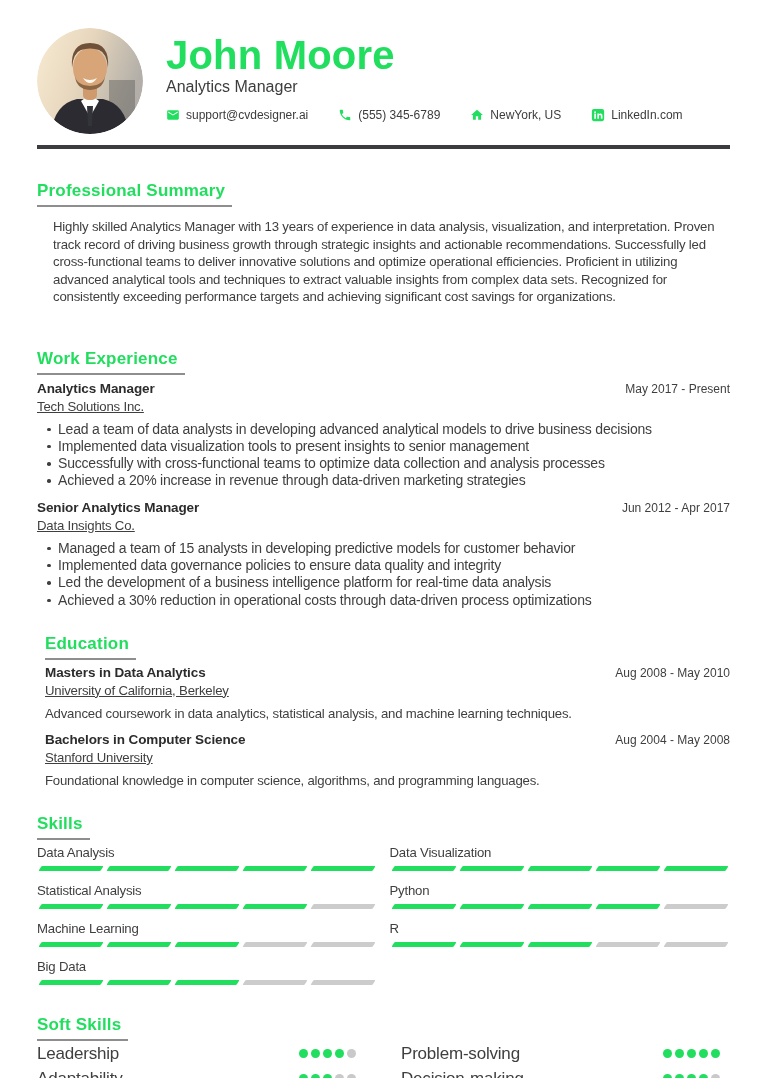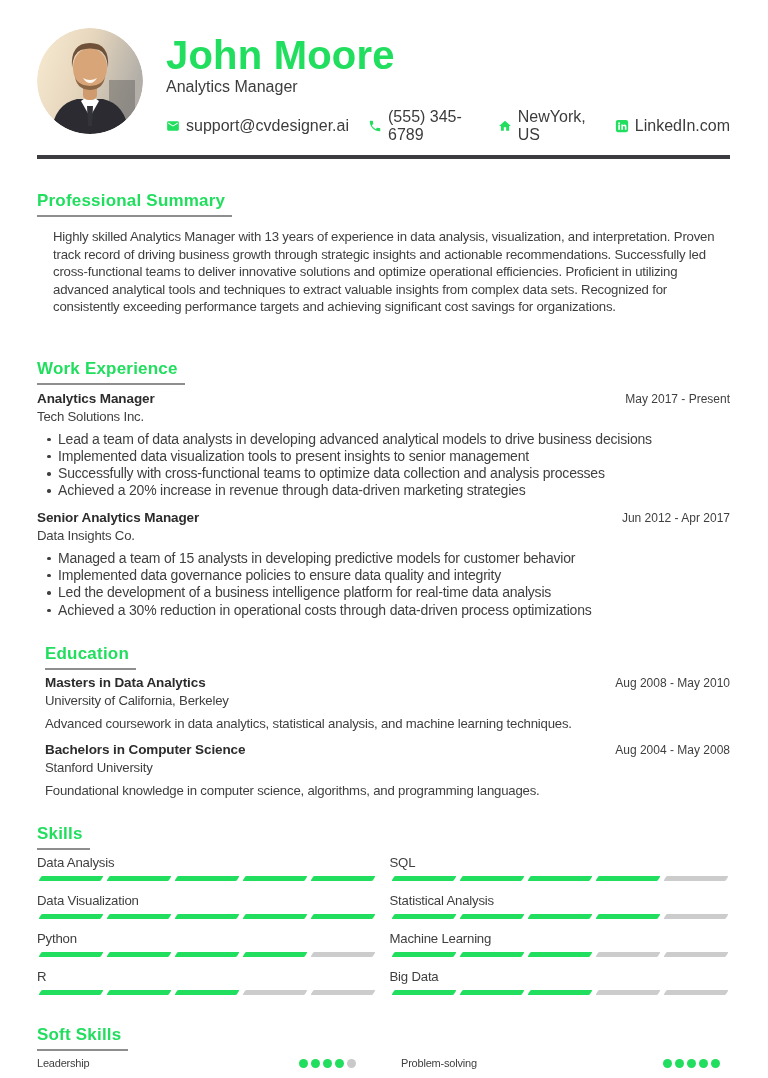--- a/index.html
+++ b/index.html
@@ -17,21 +17,21 @@
   body{font-family:"Liberation Sans",sans-serif;color:var(--text);}
   .page{padding:28px 38px 0 37px;}
 
   
   .header{display:flex;align-items:flex-start;gap:23px;}
   .avatar{width:106px;height:106px;border-radius:50%;overflow:hidden;flex:none;}
   .avatar svg{display:block;width:100%;height:100%;}
   .header-info{padding-top:11px;}
   .name{color:var(--accent);font-size:40px;font-weight:700;line-height:33px;letter-spacing:.2px;}
   .headline{font-size:16px;color:#3d3d3d;margin-top:6px;line-height:18px;}
-  .contacts{display:flex;align-items:center;gap:19px;margin-top:12px;font-size:16px;color:#3c3c3c;}
+  .contacts{display:flex;align-items:center;gap:30px;margin-top:12px;font-size:12px;color:#3c3c3c;}
   .contact{display:flex;align-items:center;gap:6px;cursor:pointer;}
   .contact svg{width:14px;height:14px;color:var(--accent);flex:none;}
   .divider{height:4px;background:var(--divider);margin-top:11px;}
 
   
   .section-title{display:inline-block;color:var(--accent);font-size:17px;font-weight:700;
     line-height:19px;padding:0 7px 5px 0;border-bottom:2px solid var(--underline);letter-spacing:.2px;}
   .sec-summary{margin-top:32px;}
   .sec-exp{margin-top:43px;}
   .sec-edu{margin-top:25px;margin-left:8px;}
@@ -40,41 +40,41 @@
 
   .body-text{font-size:13.2px;letter-spacing:-0.2px;line-height:17.5px;color:var(--text);margin-left:16px;}
   .summary-text{margin-top:11px;}
 
   
   .job{margin-top:10px;}
   .job:first-of-type{margin-top:6px;}
   .entry-head{display:flex;justify-content:space-between;align-items:baseline;line-height:16px;}
   .entry-title{font-weight:700;font-size:13.5px;color:var(--dark);letter-spacing:-0.1px;}
   .entry-dates{font-size:12px;color:var(--text);}
-  .entry-sub{font-size:13.2px;letter-spacing:-0.2px;margin-top:2px;line-height:16px;}
+  .entry-sub{font-size:13.2px;letter-spacing:-0.2px;margin-top:2px;line-height:16px;text-decoration:underline;}
   .bullets{list-style:none;margin-top:6px;}
   .bullets li{position:relative;padding-left:21px;font-size:14px;letter-spacing:-0.2px;line-height:17.3px;}
   .bullets li::before{content:"";position:absolute;left:10px;top:7px;width:3.5px;height:3.5px;
     border-radius:50%;background:var(--text);}
   .edu{margin-top:10px;}
   .edu:first-of-type{margin-top:5px;}
   .edu-desc{margin-top:6px;font-size:13.2px;letter-spacing:-0.2px;line-height:17px;}
 
   
   .skills-grid{display:grid;grid-template-columns:1fr 1fr;column-gap:30px;row-gap:11px;margin-top:5px;gap:12px;}
   .skill-name{font-size:13.2px;letter-spacing:-0.2px;line-height:15px;}
   .skill-bar{display:flex;gap:6px;margin-top:6px;padding:0 3px;}
   .seg{flex:1;height:5px;background:var(--seg-gray);transform:skewX(-32deg);border-radius:1px;}
   .seg.filled{background:var(--accent);}
 
   
   .soft-grid{display:grid;grid-template-columns:1fr 1fr;column-gap:45px;row-gap:10px;
     margin-top:5px;padding-right:10px;}
   .soft-item{display:flex;justify-content:space-between;align-items:center;line-height:15px;}
-  .soft-name{font-size:11px;letter-spacing:-0.2px;}
+  .soft-name{font-size:17px;letter-spacing:-0.2px;}
   .dots{display:flex;gap:3px;}
   .dot{width:9px;height:9px;border-radius:50%;background:var(--dot-gray);}
   .dot.filled{background:var(--accent);}
 </style>
 </head>
 <body>
 
 <div class="page">
 
   <header class="header">
@@ -220,30 +220,20 @@
           <div class="skill-name">Data Analysis</div>
           <div class="skill-bar">
             <span class="seg filled"></span>
             <span class="seg filled"></span>
             <span class="seg filled"></span>
             <span class="seg filled"></span>
             <span class="seg filled"></span>
           </div>
         </div>
 
-        <div class="skill">
-          <div class="skill-name">SQL</div>
-          <div class="skill-bar">
-            <span class="seg filled"></span>
-            <span class="seg filled"></span>
-            <span class="seg filled"></span>
-            <span class="seg filled"></span>
-            <span class="seg"></span>
-          </div>
-        </div>
 
         <div class="skill">
           <div class="skill-name">Data Visualization</div>
           <div class="skill-bar">
             <span class="seg filled"></span>
             <span class="seg filled"></span>
             <span class="seg filled"></span>
             <span class="seg filled"></span>
             <span class="seg filled"></span>
           </div>

